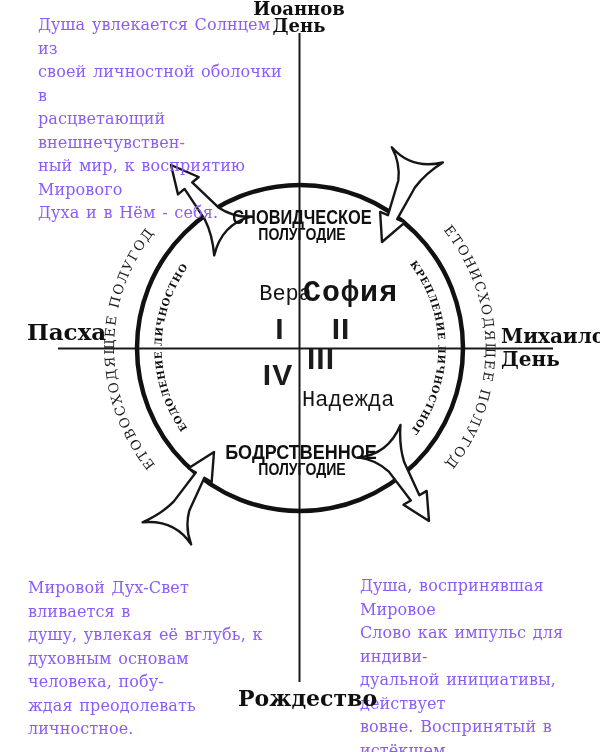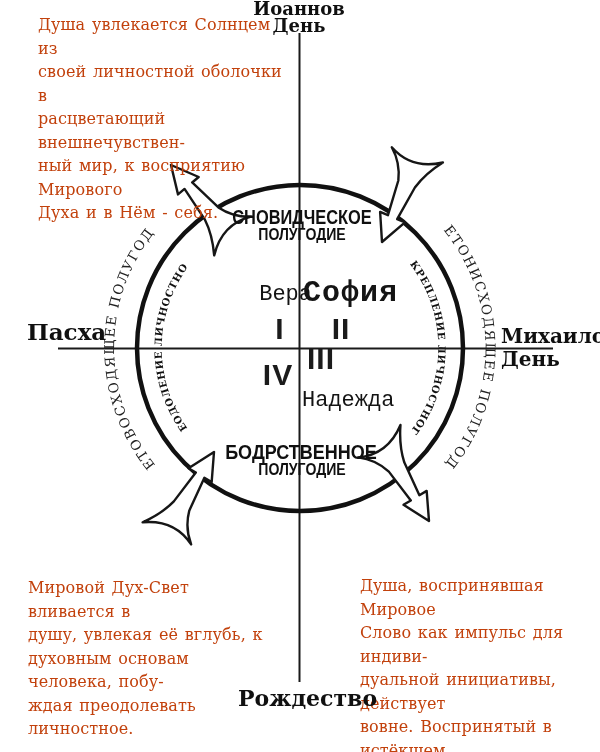--- a/index.html
+++ b/index.html
@@ -4,21 +4,21 @@
 <style>
   html,body { margin:0; padding:0; background:#ffffff; }
   .page {
     position:relative; width:600px; height:752px; background:#ffffff;
     font-family:"DejaVu Serif", serif; color:#1a1a1a; overflow:hidden;
   }
   .diagram-svg { position:absolute; left:0; top:0; }
   .para {
     position:absolute; font-family:"DejaVu Serif", serif;
     font-size:16px; line-height:23.5px; white-space:pre-line;
-    word-spacing:1.5px; letter-spacing:0.1px; color:#c2410c;
+    word-spacing:1.5px; letter-spacing:0.1px; color:#8b5cf6;
   }
   .fest {
     position:absolute; font-family:"DejaVu Serif", serif;
     font-weight:bold; color:#101010;
   }
   .fest .l { display:block; }
   .qword { position:absolute; text-align:right; font-family:Liberation Mono, monospace; color:#141414; }
   .numeral {
     position:absolute; text-align:center; font-family:"Liberation Sans", sans-serif;
     font-weight:700; font-size:30px; line-height:28px; letter-spacing:1px; color:#1b1b1b;

